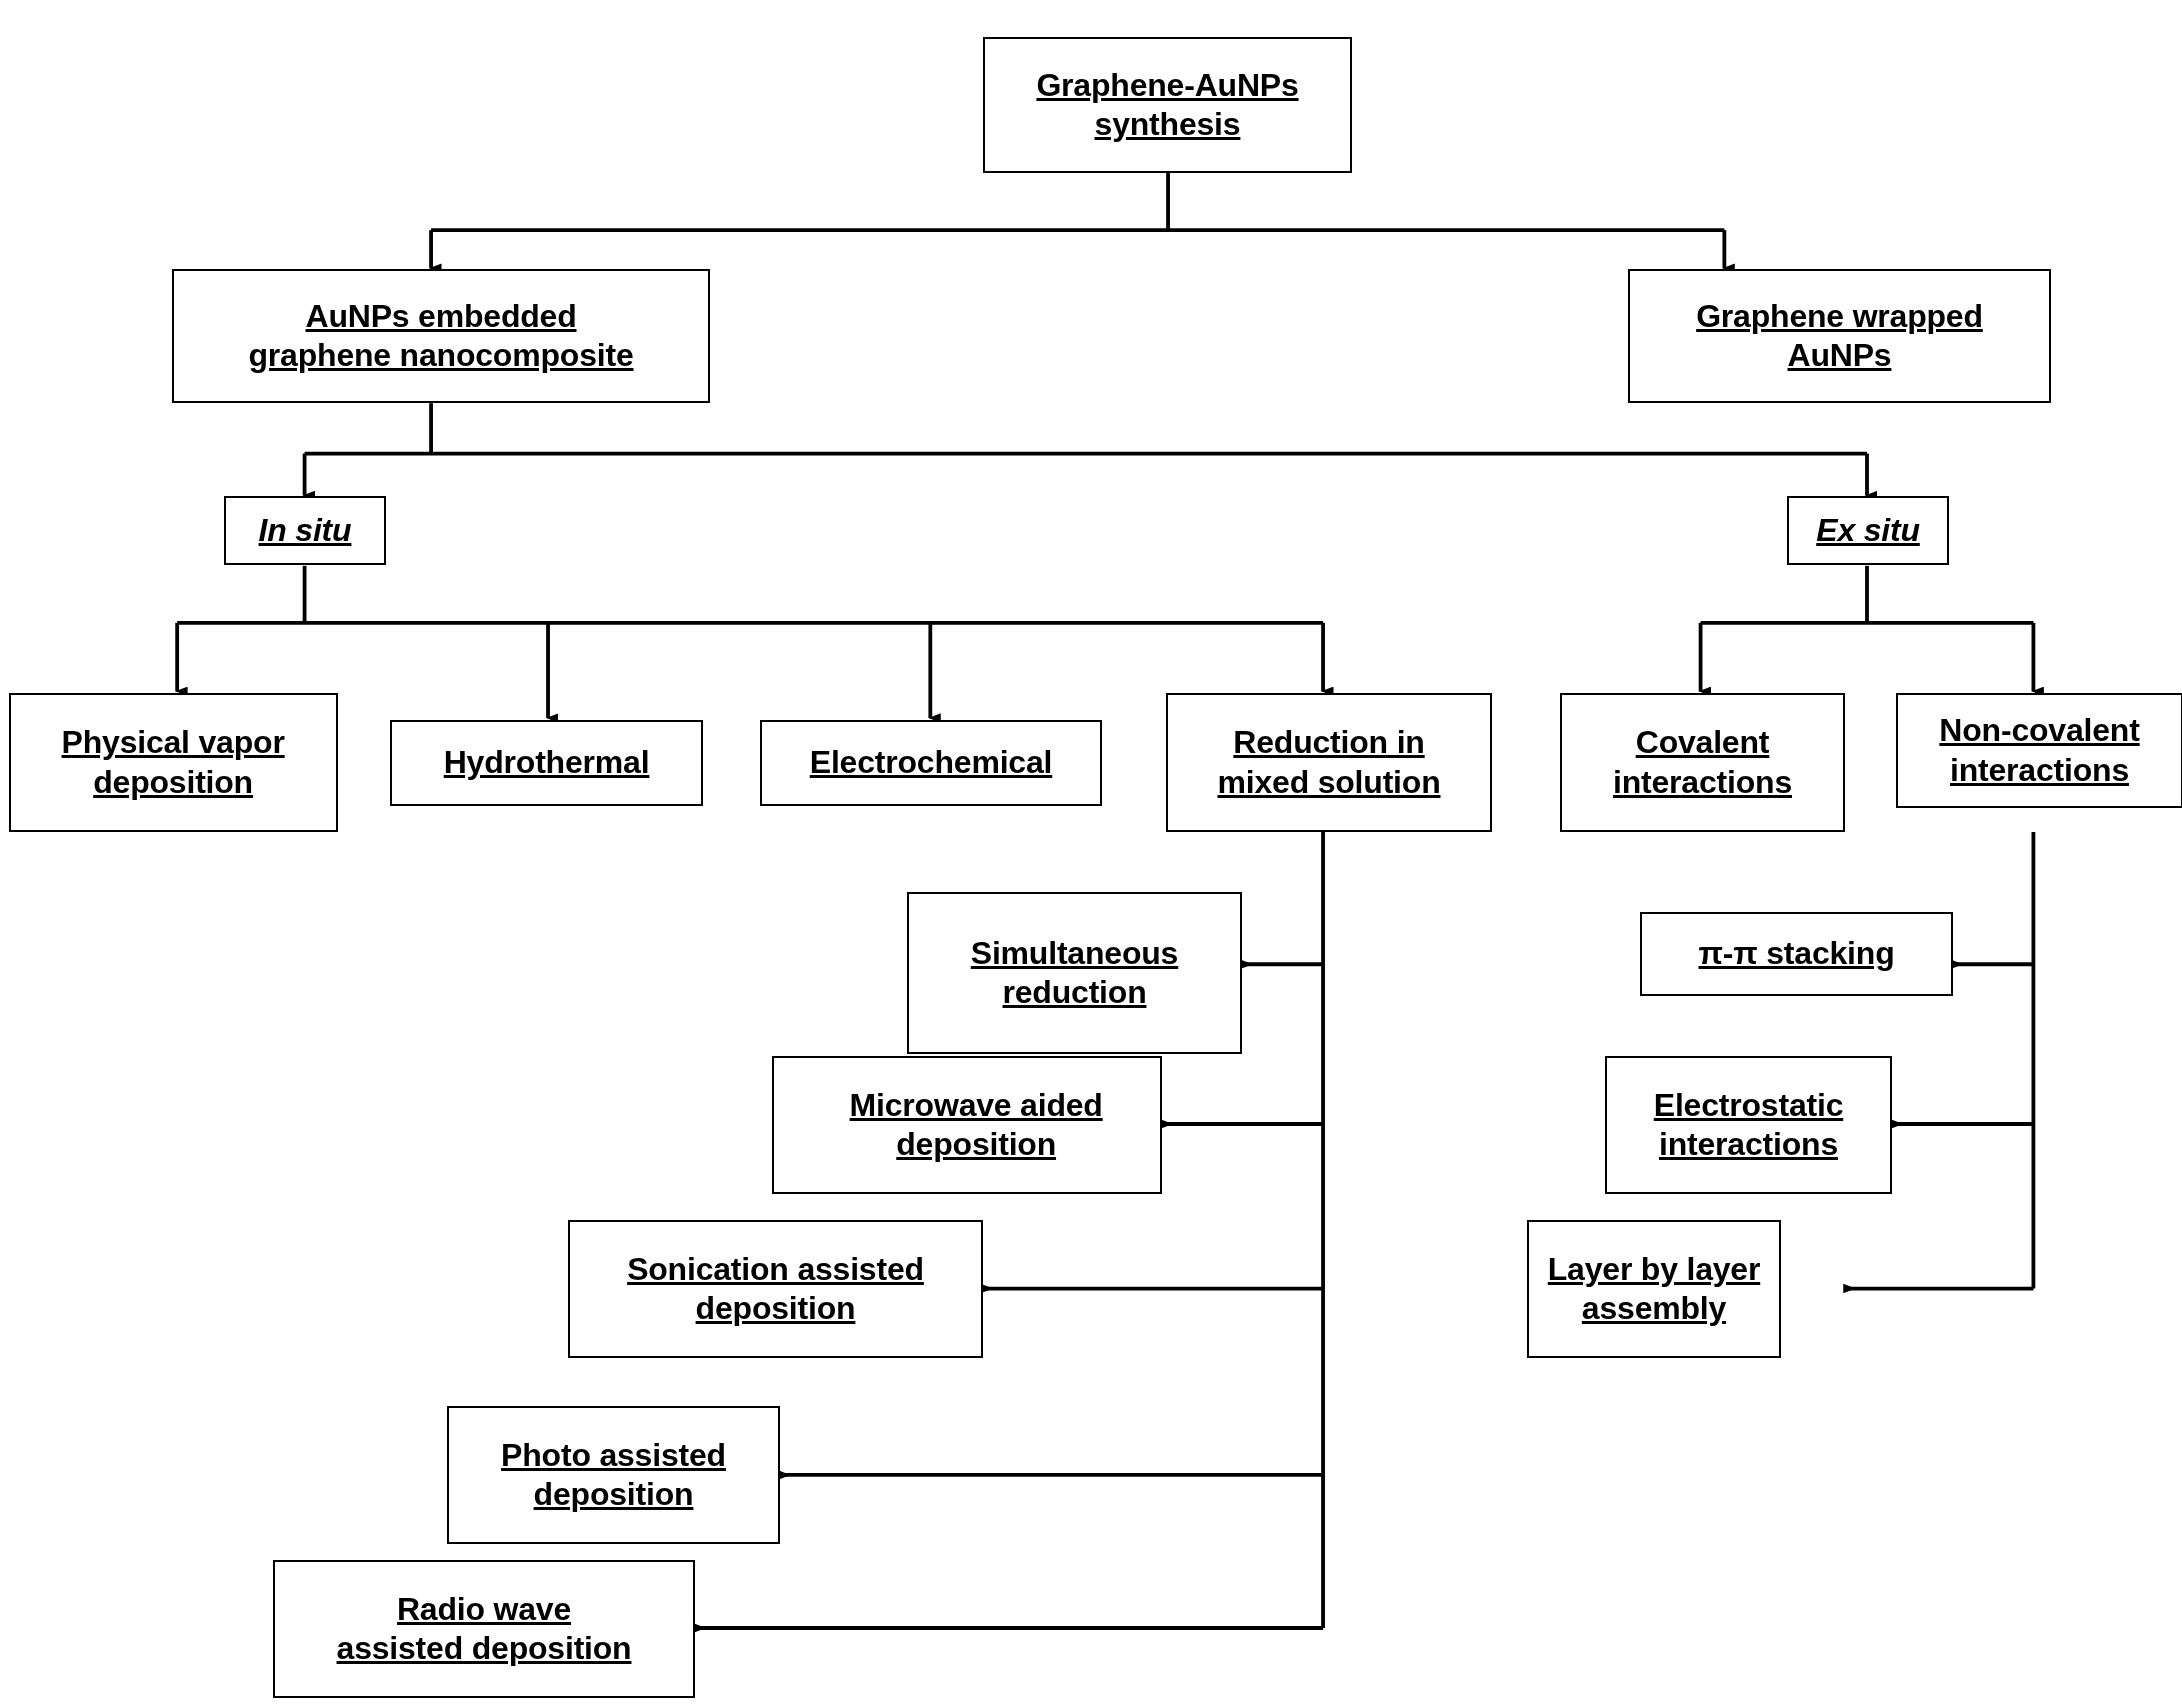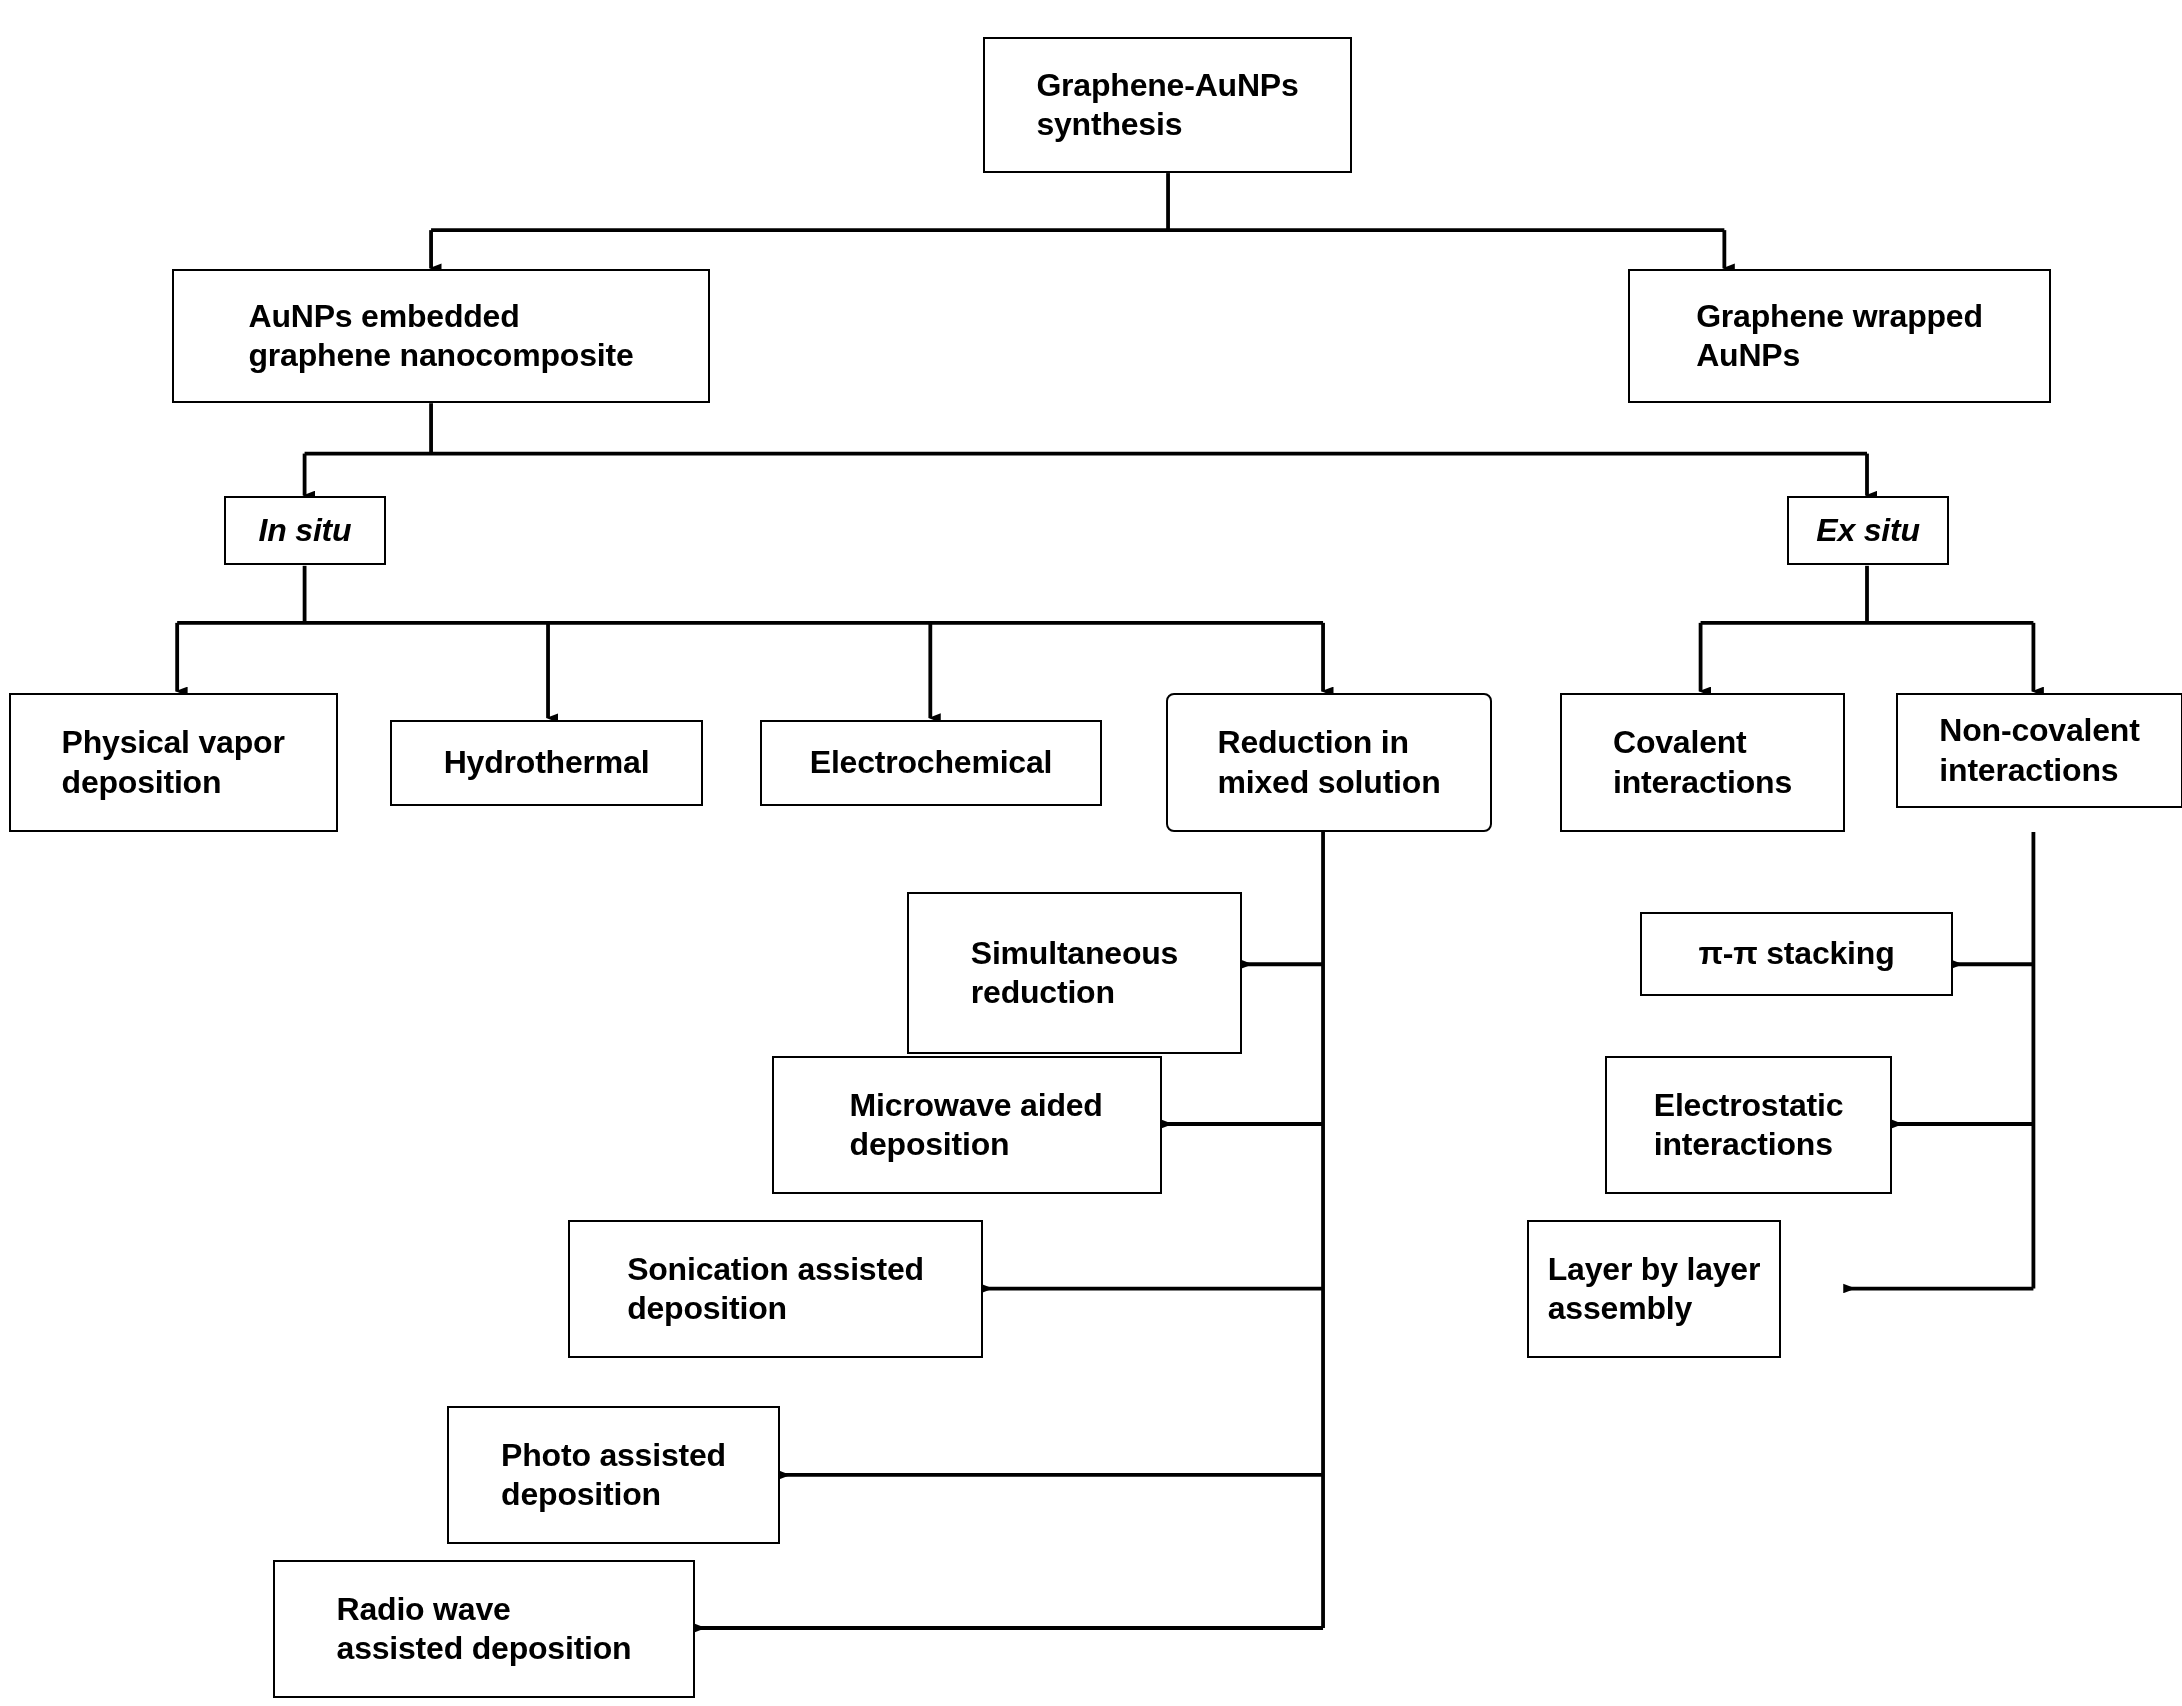--- a/index.html
+++ b/index.html
@@ -24,26 +24,28 @@
     pointer-events: none;
   }
   .node {
     position: absolute;
     box-sizing: border-box;
     border: 2.9px solid #000000;
     background: #ffffff;
     display: flex;
     align-items: center;
     justify-content: center;
+    text-align: center;
     font-weight: bold;
     color: #000000;
     line-height: 1.22;
     letter-spacing: -0.2px;
     padding: 1.9px 5.7px;
     z-index: 2;
+    text-decoration: underline;
   }
   .node .txt {
     display: block;
     white-space: pre-line;
   }
   .f34 { font-size: 32px; }
   .italic { font-style: italic; }
 </style>
 </head>
 <body>
@@ -126,21 +128,21 @@
   </div>
 
   <div class="node f34" style="left:390px; top:720px; width:313px; height:86px;">
     <span class="txt">Hydrothermal</span>
   </div>
 
   <div class="node f34" style="left:760px; top:720px; width:342px; height:86px;">
     <span class="txt">Electrochemical</span>
   </div>
 
-  <div class="node f34" style="left:1166px; top:693px; width:326px; height:139px;border-radius:8px;">
+  <div class="node f34" style="left:1166px; top:693px; width:326px; height:139px;">
     <span class="txt">Reduction in
 mixed solution</span>
   </div>
 
   <div class="node f34" style="left:1560px; top:693px; width:285px; height:139px;">
     <span class="txt">Covalent
 interactions</span>
   </div>
 
   <div class="node f34" style="left:1896px; top:693px; width:287px; height:115px;">

